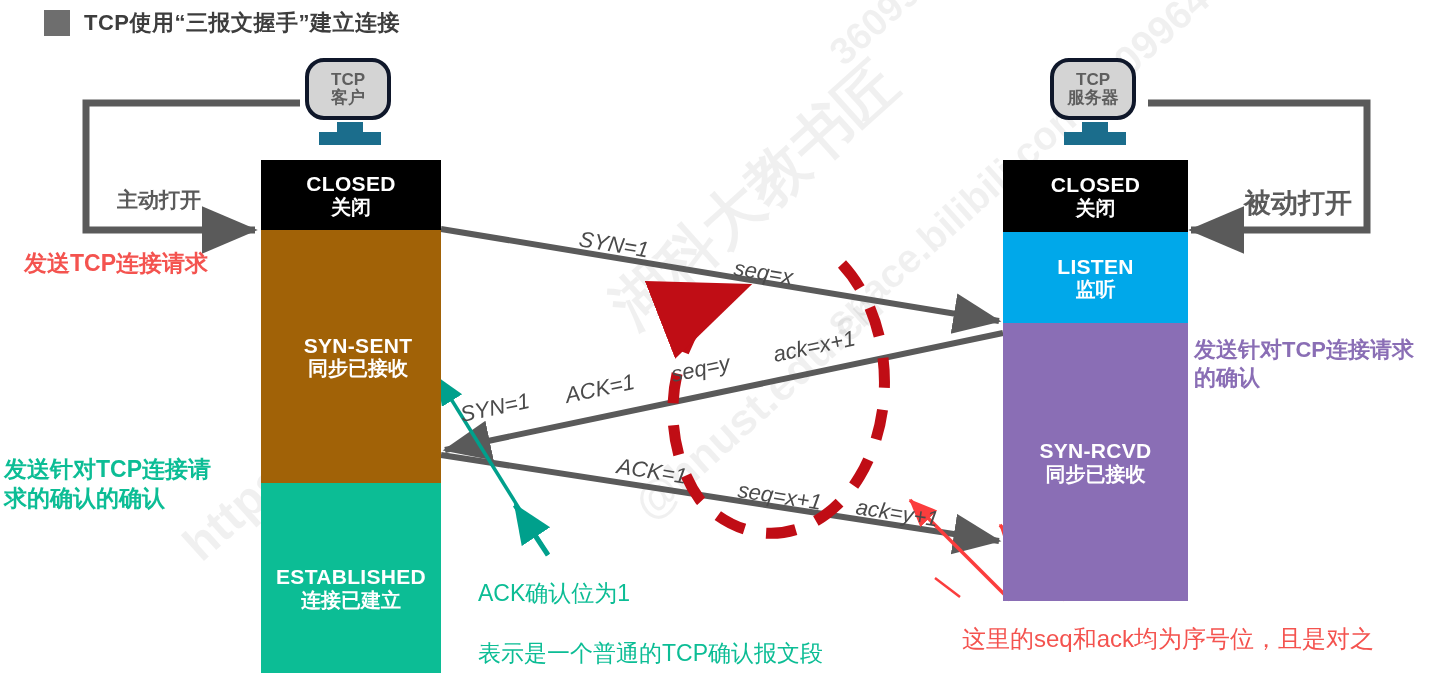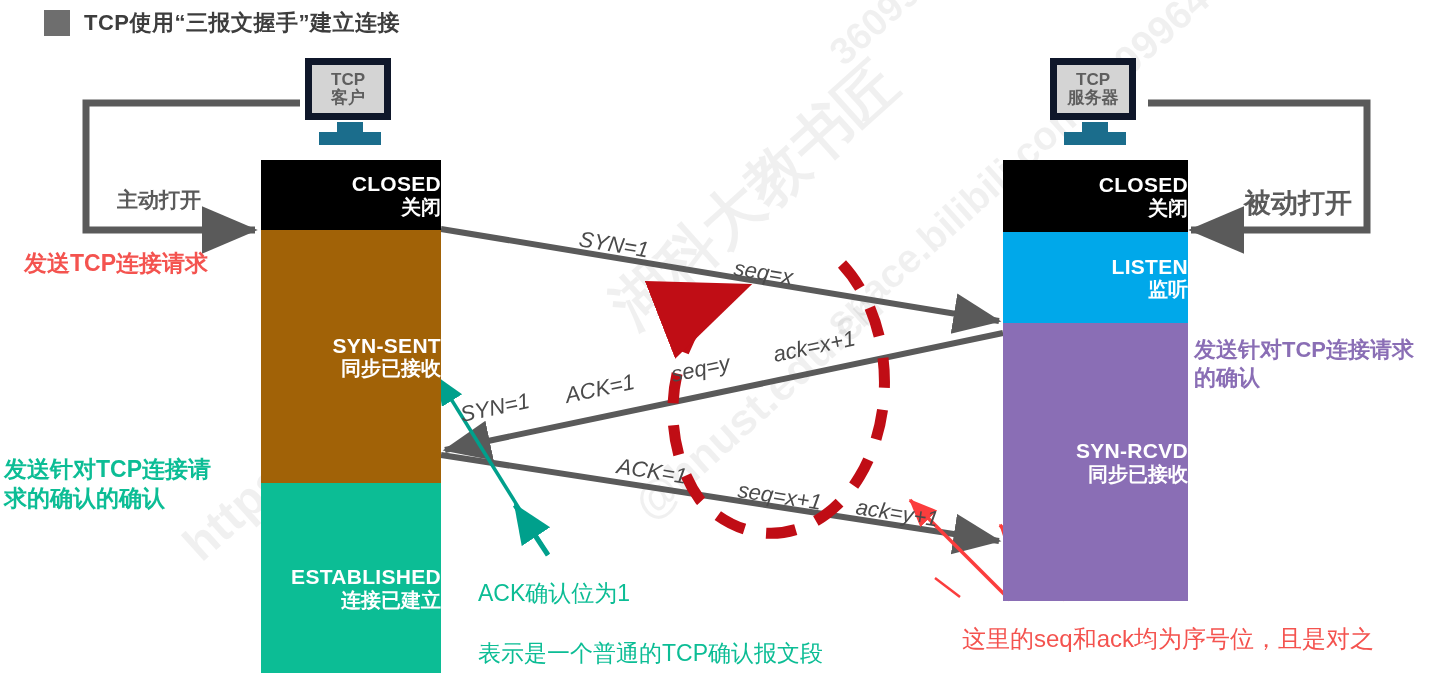--- a/index.html
+++ b/index.html
@@ -14,29 +14,29 @@
   
   .wm{position:absolute;color:#000;opacity:.055;font-weight:bold;white-space:nowrap;pointer-events:none;}
   .wm1{left:575px;top:155px;font-size:60px;transform:rotate(-42deg);}
   .wm2{left:600px;top:380px;font-size:44px;transform:rotate(-42deg);}
   .wm3{left:760px;top:120px;font-size:40px;transform:rotate(-42deg);}
   .wm4{left:810px;top:-30px;font-size:38px;transform:rotate(-42deg);}
   .wm5{left:170px;top:470px;font-size:48px;transform:rotate(-42deg);}
 
   
   .monitor{position:absolute;width:90px;}
-  .mon-screen{width:86px;height:62px;border:7px solid #0f172a;border-radius:0;background:#d4d4d4;
+  .mon-screen{width:86px;height:62px;border:4px solid #0f172a;border-radius:19px;background:#d4d4d4;
               box-sizing:border-box;display:flex;flex-direction:column;align-items:center;justify-content:center;
               color:#5e5e5e;font-weight:bold;font-size:17px;line-height:1.08;}
   .mon-neck{width:26px;height:10px;background:#1b6d8c;margin:2px auto 0 auto;}
   .mon-base{width:62px;height:13px;background:#1b6d8c;margin:0 auto;}
 
   
   .stack{position:absolute;width:180px;}
-  .seg{display:flex;flex-direction:column;align-items:flex-end;justify-content:center;
+  .seg{display:flex;flex-direction:column;align-items:center;justify-content:center;
        color:#ffffff;font-weight:bold;line-height:1.12;text-align:center;box-sizing:border-box;}
   .seg .en{font-size:21px;letter-spacing:.3px;}
   .seg .cn{font-size:20px;}
 
   
   .sidelabel{position:absolute;font-weight:bold;line-height:1.25;white-space:pre-line;}
 
   
   .anno{position:absolute;font-weight:normal;line-height:1.3;white-space:pre-line;}
 

